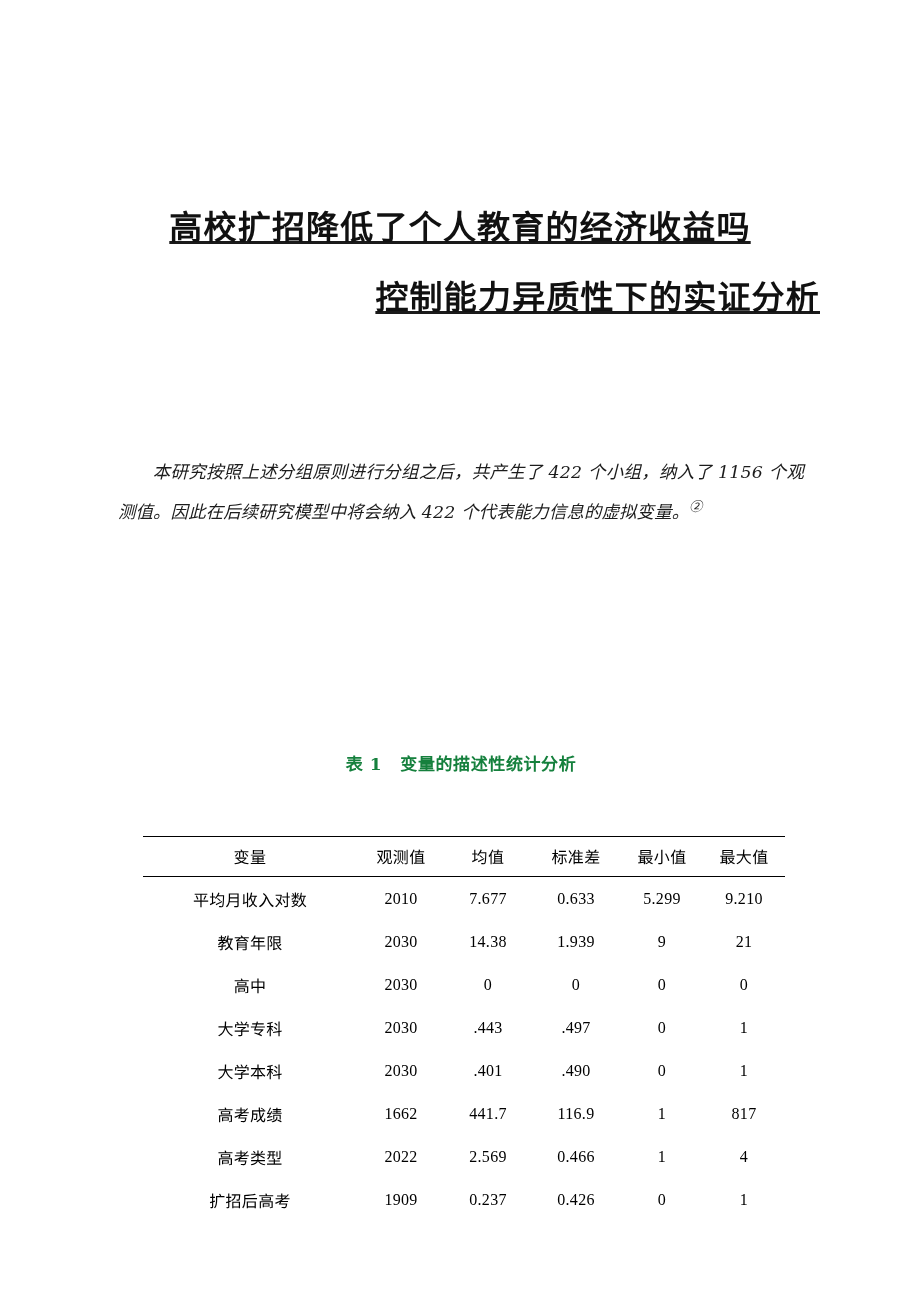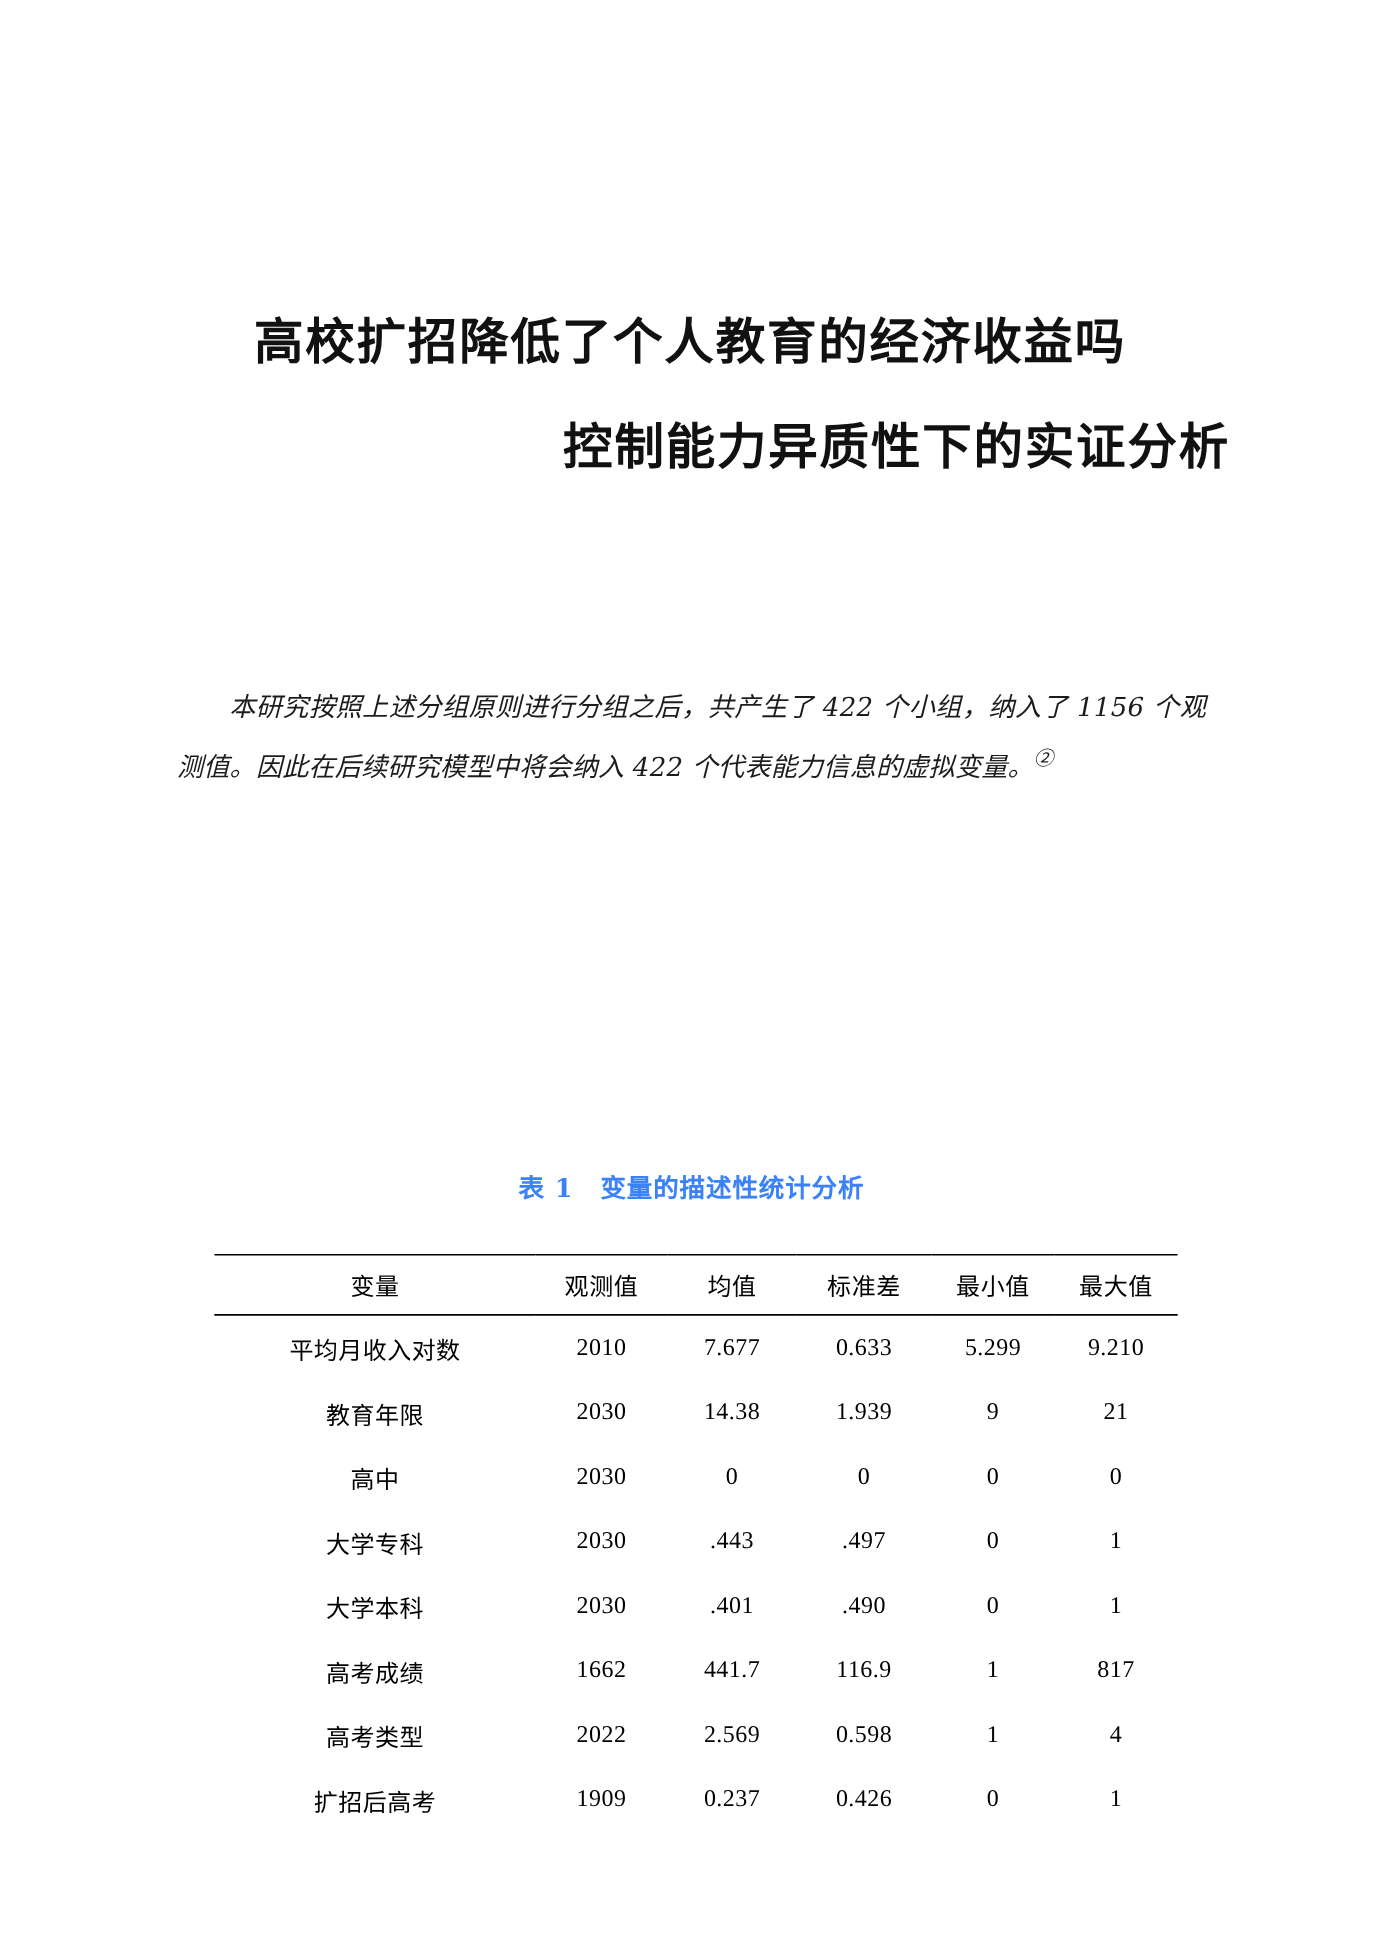--- a/index.html
+++ b/index.html
@@ -26,20 +26,21 @@
     background: #ffffff;
   }
 
   
   .doc-title {
     position: absolute;
     left: 100px;
     top: 196px;
     width: 720px;
     text-align: center;
+    text-decoration: underline;
   }
   .doc-title .title-line {
     display: block;
     font-size: 33px;
     line-height: 64px;
     letter-spacing: 1.2px;
     font-weight: 700;
     color: #111111;
     white-space: nowrap;
   }
@@ -73,27 +74,27 @@
     font-size: 13px;
     vertical-align: super;
     line-height: 0;
     letter-spacing: 0;
   }
 
   
   .table-caption {
     position: absolute;
     left: 118px;
-    top: 778px;
+    top: 750px;
     width: 686px;
     text-align: center;
     font-size: 17px;
     font-weight: 700;
     letter-spacing: 0.6px;
-    color: #3b82f6;
+    color: #15803d;
   }
   .table-caption .cap-num {
     margin-right: 2px;
   }
   .table-caption .cap-gap {
     display: inline-block;
     width: 16px;
   }
 
   .stat-table-wrap {
@@ -221,21 +222,21 @@
           <td class="num">1662</td>
           <td class="num">441.7</td>
           <td class="num">116.9</td>
           <td class="num">1</td>
           <td class="num">817</td>
         </tr>
         <tr>
           <td>高考类型</td>
           <td class="num">2022</td>
           <td class="num">2.569</td>
-          <td class="num">0.598</td>
+          <td class="num">0.466</td>
           <td class="num">1</td>
           <td class="num">4</td>
         </tr>
         <tr>
           <td>扩招后高考</td>
           <td class="num">1909</td>
           <td class="num">0.237</td>
           <td class="num">0.426</td>
           <td class="num">0</td>
           <td class="num">1</td>

